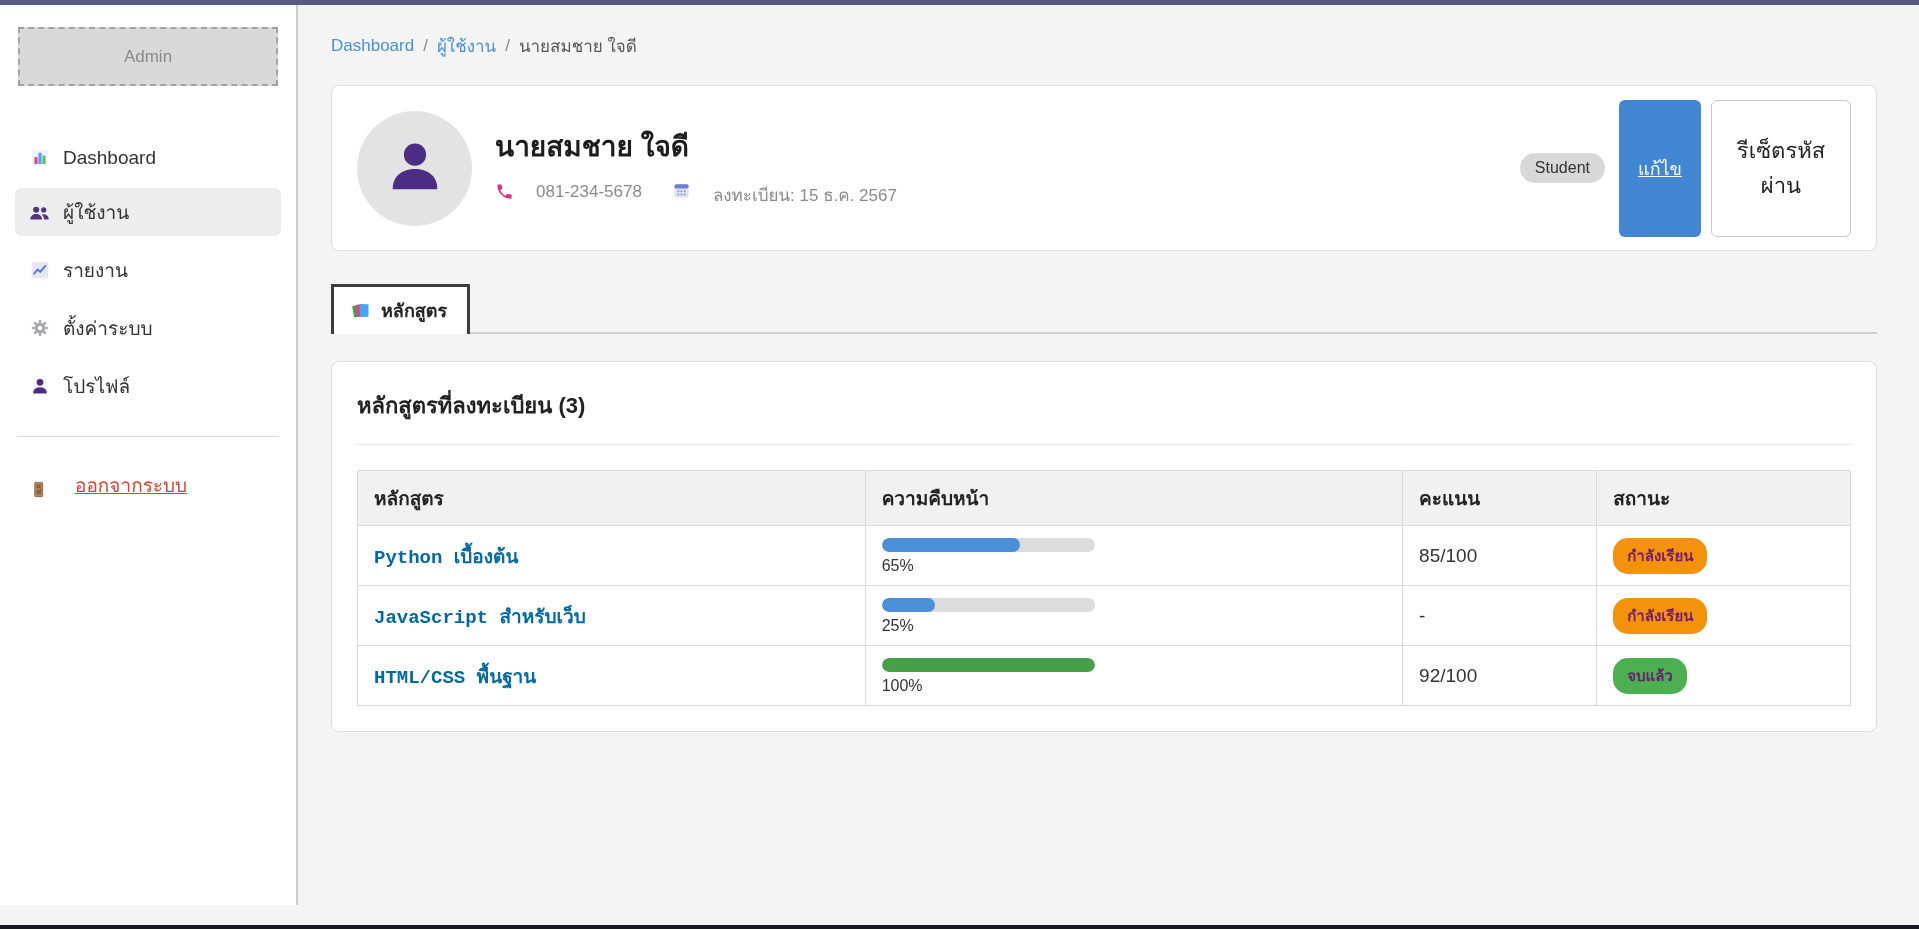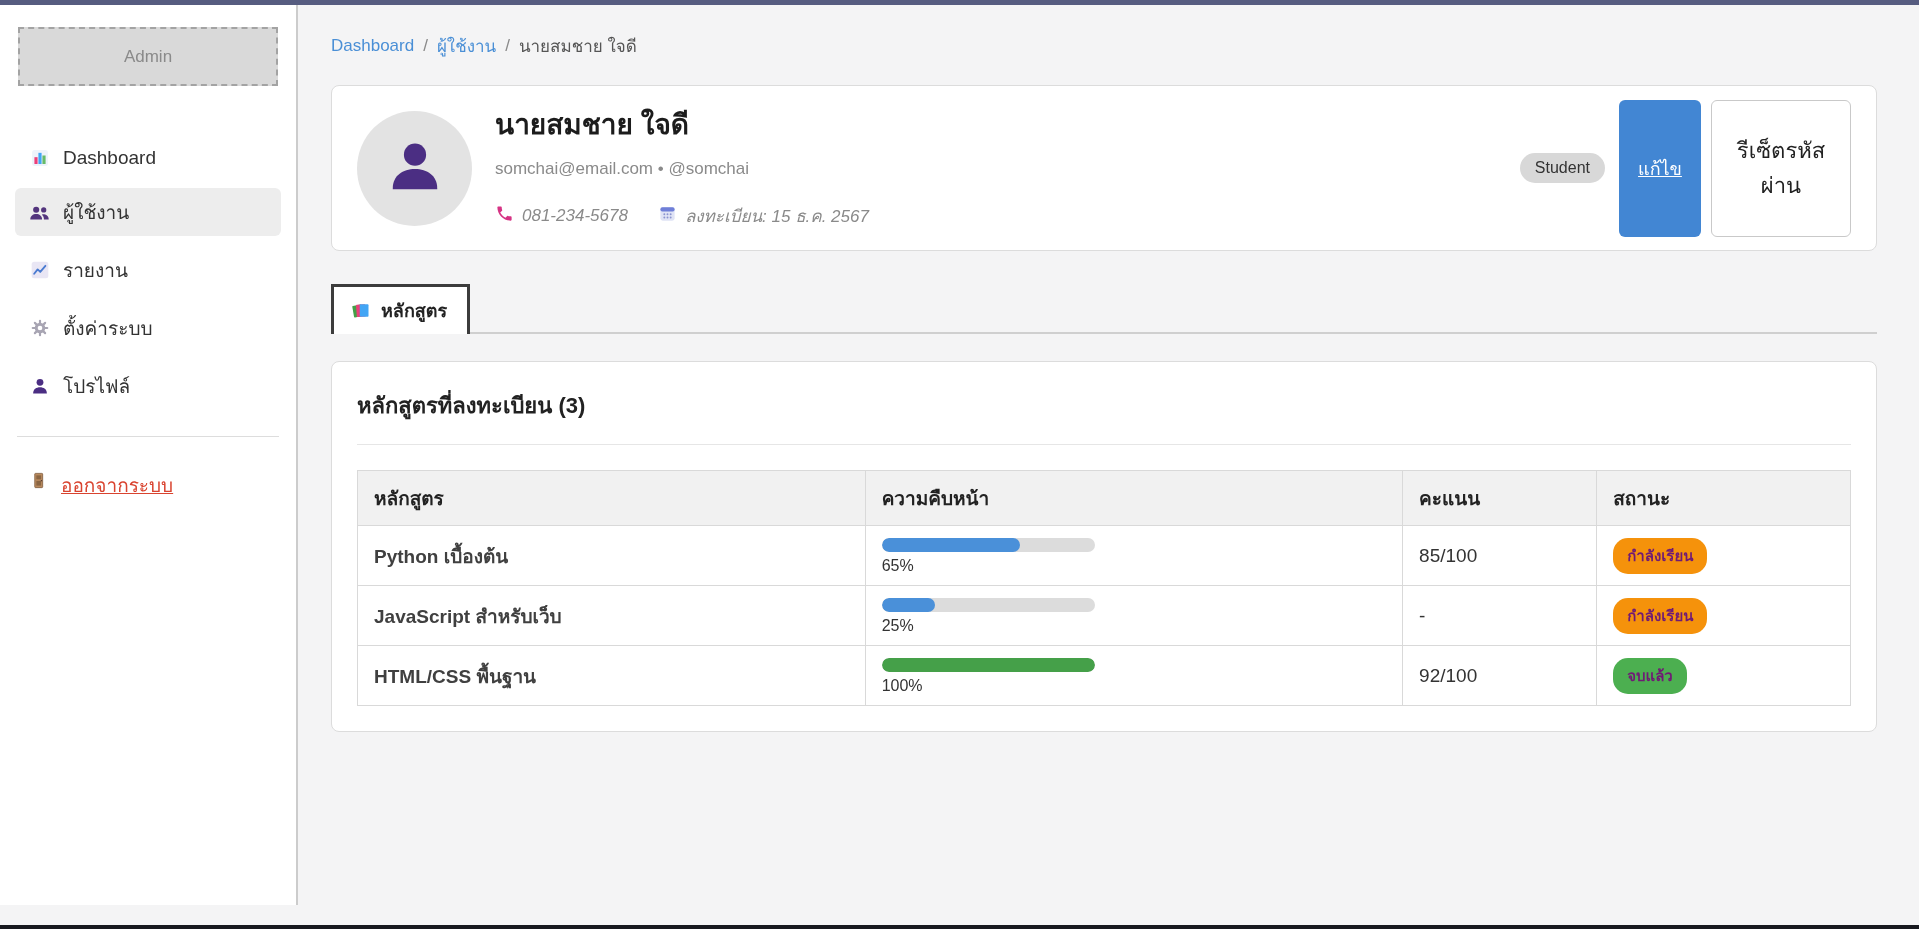--- a/index.html
+++ b/index.html
@@ -27,21 +27,21 @@
   .nav-item {
     display:flex; align-items:center; gap:13px;
     padding:9px 14px; border-radius:6px; font-size:19px; color:#333;
     cursor:pointer;
   }
   .nav-item.active { background:#ededed; }
   .nav-icon { width:21px; height:21px; display:inline-flex; align-items:center; justify-content:center; flex:0 0 auto; }
   .nav-icon svg { display:block; }
   .nav-divider { border:none; border-top:1px solid #dddddd; margin:26px 2px 0 2px; }
   .logout {
-    margin-top:24px; display:flex; align-items:flex-start; gap:11px;
+    margin-top:24px; display:flex; align-items:flex-end; gap:25px;
     padding:9px 14px; font-size:19px; color:#d9432f; cursor:pointer;
   }
   .logout .label { text-decoration:underline; }
 
   
   .main { flex:1; padding:27px 42px 0 33px; }
 
   .breadcrumb { display:flex; align-items:center; gap:9px; font-size:17px; color:#666; margin-bottom:26px; }
   .breadcrumb .crumb-link { color:#4a8fd6; cursor:pointer; }
   .breadcrumb .sep { color:#8a8a8a; }
@@ -53,21 +53,21 @@
     height:166px; padding:25px; display:flex; align-items:center;
   }
   .avatar {
     width:115px; height:115px; border-radius:50%; background:#e3e3e3;
     display:flex; align-items:center; justify-content:center; flex:0 0 auto;
   }
   .profile-info { margin-left:23px; flex:1; min-width:0; }
   .profile-name { font-size:28px; font-weight:bold; color:#1c1c1c; line-height:1; margin:4px 0 20px 0; }
   .profile-email { font-size:17px; color:#8a8a8a; margin-bottom:23px; }
   .profile-meta { display:flex; align-items:center; gap:30px; font-size:17px; color:#8a8a8a; }
-  .meta-item { display:flex; align-items:center; gap:8px;font-style:italic; }
+  .meta-item { display:flex; gap:22px; }
   .profile-actions { display:flex; align-items:center; gap:10px; flex:0 0 auto; }
   .role-badge {
     background:#d8d8d8; color:#333; font-size:16px;
     border-radius:15px; padding:6px 15px; margin-right:4px;text-align:center;
   }
   .btn-edit {
     width:82px; height:137px; background:#4286d3; border:none; border-radius:6px;
     color:#fff; font-size:18px; text-decoration:underline; cursor:pointer;
     display:flex; align-items:center; justify-content:center;
     font-family:inherit;
@@ -94,21 +94,21 @@
     background:#fff; border:1px solid #dcdcdc; border-radius:8px;
     margin-top:27px; padding:26px 25px 25px 25px;
   }
   .card-title { font-size:22px; font-weight:bold; color:#222; }
   .card-divider { border:none; border-top:1px solid #e6e6e6; margin:21px 0 25px 0; }
   table.courses { width:100%; border-collapse:collapse; font-size:19px; }
   table.courses th, table.courses td { border:1px solid #d9d9d9; text-align:left; vertical-align:middle; }
   table.courses th { background:#f1f1f1; font-weight:bold; color:#222; padding:12px 16px; }
   table.courses td { padding:10px 16px; height:57px; }
   .col-course { width:34%; } .col-progress { width:36%; } .col-score { width:13%; } .col-status { width:17%; }
-  .course-name { font-weight:bold; color:#404040; }
+  .course-name { font-weight:bold; color:#0369a1;font-family:Liberation Mono, monospace; }
   .progress-track { width:213px; height:14px; background:#dcdcdc; border-radius:7px; overflow:hidden; margin:2px 0 5px 0; }
   .progress-fill { height:100%; border-radius:7px; }
   .progress-label { font-size:16px; color:#333; }
   .status-badge {
     display:inline-block; padding:6px 14px; border-radius:15px;
     font-size:15px; font-weight:bold; color:#701a75; white-space:nowrap;
   }
 </style>
 </head>
 <body>
@@ -206,21 +206,20 @@
       <div class="avatar">
         <span>
           <svg viewBox="0 0 24 24" width="62" height="62" fill="#4b2e83">
               <circle cx="12" cy="7.6" r="4.3"></circle>
               <path d="M3.4 20.6c0-4.8 3.9-7.4 8.6-7.4s8.6 2.6 8.6 7.4v.4H3.4z"></path>
             </svg>
         </span>
       </div>
       <div class="profile-info">
         <div class="profile-name">นายสมชาย ใจดี</div>
-        <div class="profile-email">somchai@email.com • @somchai</div>
         <div class="profile-meta">
           <span class="meta-item">
             <span>
               <svg viewBox="0 0 24 24" width="19" height="19" fill="#d63384">
                   <path d="M6.6 10.8c1.4 2.8 3.8 5.1 6.6 6.6l2.2-2.2c.3-.3.7-.4 1-.2 1.1.4 2.3.6 3.6.6.6 0 1 .4 1 1V20c0 .6-.4 1-1 1C10.8 21 3 13.2 3 4c0-.6.4-1 1-1h3.5c.6 0 1 .4 1 1 0 1.2.2 2.4.6 3.6.1.3 0 .7-.2 1l-2.3 2.2z"></path>
                 </svg>
             </span>
             <span>081-234-5678</span>
           </span>
           <span class="meta-item">

